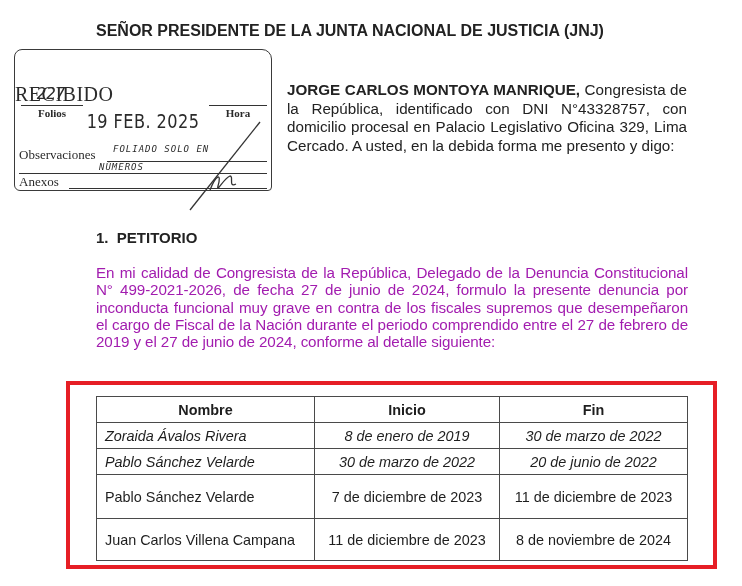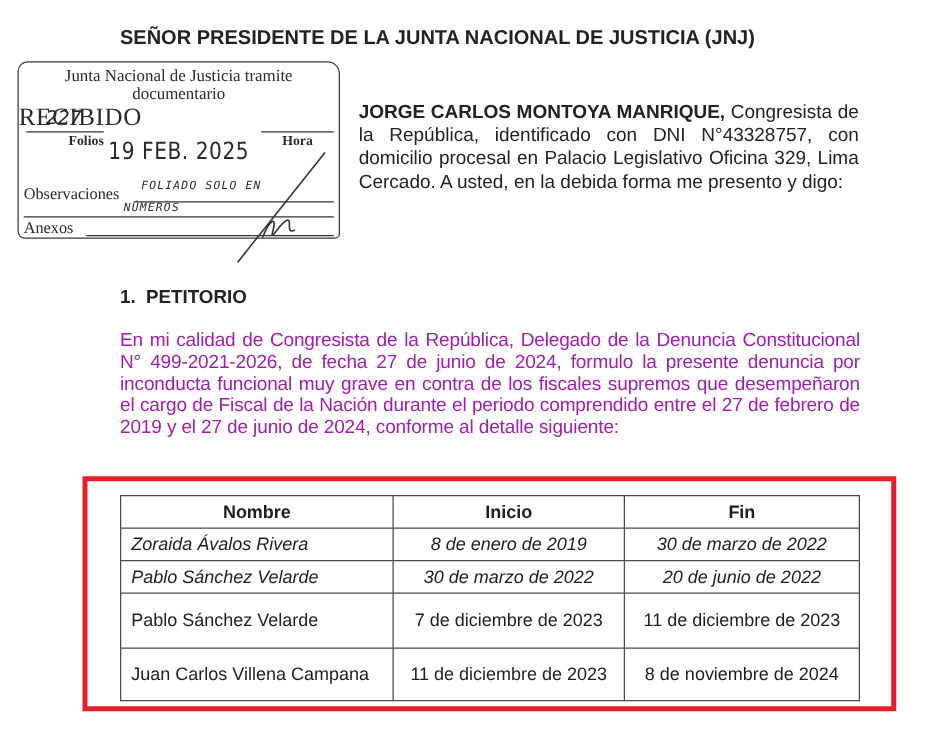--- a/index.html
+++ b/index.html
@@ -14,21 +14,21 @@
   
   .stamp {
     left: 14px; top: 49px; width: 256px; height: 140px;
     border: 1.5px solid #3a3a3a; border-radius: 8px 10px 4px 6px;
     font-family: "Liberation Serif", serif; color: #2a2a2a;
   }
   .stamp .s-head { position:absolute; left:0; right:0; top:4px; text-align:center; font-size:13.5px; line-height:14px; }
   .stamp .s-recibido { position:absolute; left:0; right:0; top:33px; font-size:20px; letter-spacing:0.5px; }
   .stamp .s-folios-val { position:absolute; left:6px; top:35px; width:60px; font-family:"DejaVu Sans", sans-serif; font-style:italic; font-size:15px; text-align:center; }
   .stamp .s-folios-line { position:absolute; left:6px; top:55px; width:62px; border-top:1.2px solid #333; }
-  .stamp .s-folios-lbl { position:absolute; left:6px; top:57px; width:62px; text-align:right; font-size:11px; font-weight:bold; }
+  .stamp .s-folios-lbl { position:absolute; left:6px; top:57px; width:62px; text-align:center; font-size:11px; font-weight:bold; }
   .stamp .s-hora-val { position:absolute; left:194px; top:35px; width:58px; font-family:"DejaVu Sans", sans-serif; font-style:italic; font-size:13px; text-align:center; }
   .stamp .s-hora-line { position:absolute; left:194px; top:55px; width:58px; border-top:1.2px solid #333; }
   .stamp .s-hora-lbl { position:absolute; left:194px; top:57px; width:58px; text-align:center; font-size:11px; font-weight:bold; }
   .stamp .s-date { position:absolute; left:0; right:0; top:60px; text-align:center; font-family:"DejaVu Sans", sans-serif; font-size:19px; letter-spacing:0.5px; transform: scaleX(0.85); }
   .stamp .s-obs-lbl { position:absolute; left:4px; top:97px; font-size:13px; }
   .stamp .s-obs-val { position:absolute; left:98px; top:94px; font-family:"DejaVu Sans Mono", monospace; font-style:italic; font-size:9px; letter-spacing:1px; }
   .stamp .s-obs-line1 { position:absolute; left:92px; right:4px; top:111px; border-top:1px solid #333; }
   .stamp .s-obs-val2 { position:absolute; left:84px; top:112px; font-family:"DejaVu Sans Mono", monospace; font-style:italic; font-size:9px; letter-spacing:1px; }
   .stamp .s-obs-line2 { position:absolute; left:4px; right:4px; top:123px; border-top:1px solid #333; }
   .stamp .s-anexos-lbl { position:absolute; left:4px; top:124px; font-size:13px; }
@@ -63,24 +63,20 @@
   tr.r3 td { height: 32px; }
   tr.r4 td { height: 35px; }
   tr.r5 td { height: 33px; }
 </style>
 </head>
 <body>
 
 <div class="abs title">SEÑOR PRESIDENTE DE LA JUNTA NACIONAL DE JUSTICIA (JNJ)</div>
 
 <div class="abs stamp">
-  <div class="s-head">
-    <div>Junta Nacional de Justicia tramite</div>
-    <div>documentario</div>
-  </div>
   <div class="s-recibido">RECIBIDO</div>
   <div class="s-folios-val">227</div>
   <div class="s-folios-line"></div>
   <div class="s-folios-lbl">Folios</div>
   <div class="s-hora-line"></div>
   <div class="s-hora-lbl">Hora</div>
   <div class="s-date">19 FEB. 2025</div>
   <div class="s-obs-lbl">Observaciones</div>
   <div class="s-obs-val">FOLIADO SOLO EN</div>
   <div class="s-obs-line1"></div>

